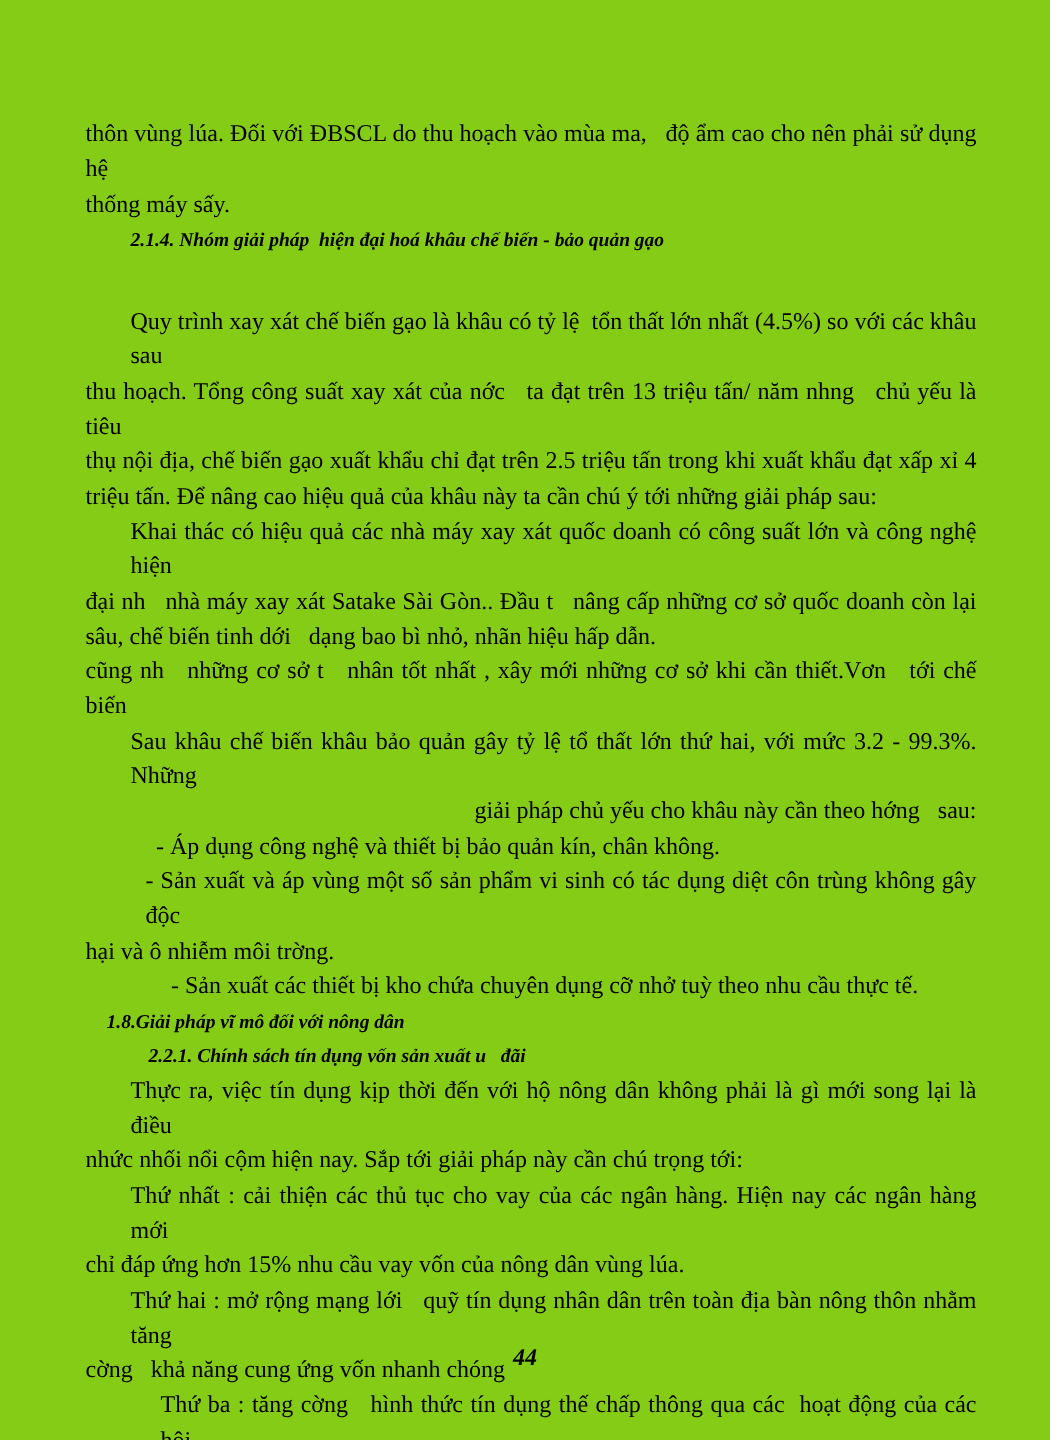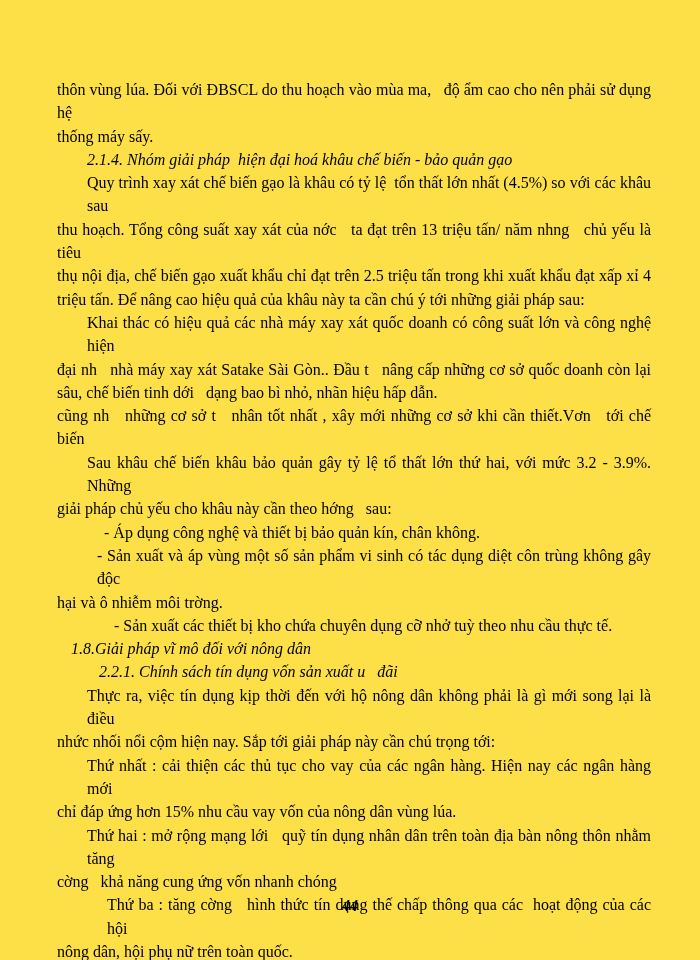--- a/index.html
+++ b/index.html
@@ -4,21 +4,21 @@
 <style>
   html, body {
     margin: 0;
     padding: 0;
     background: #ffffff;
   }
   .page {
     position: relative;
     width: 700px;
     height: 960px;
-    background: #fde047;
+    background: #84cc16;
     overflow: hidden;
     font-family: "Liberation Serif", "DejaVu Serif", serif;
     color: #000000;
   }
   .text-block {
     position: absolute;
     left: 57px;
     top: 78px;
     width: 594px;
   }
@@ -26,23 +26,23 @@
     font-size: 16px;
     line-height: 23.3px;
     white-space: pre-wrap;
     color: #000000;
   }
   .line.j {
     text-align: justify;
     text-align-last: justify;
   }
   .line.heading {
-    font-weight: normal;
+    font-weight: bold;
     font-style: italic;
-    font-size: 16px;
+    font-size: 13px;
   }
   .page-number {
     position: absolute;
     top: 897px;
     left: 0;
     width: 100%;
     text-align: center;
     font-weight: bold;
     font-style: italic;
     font-size: 16px;
@@ -50,30 +50,30 @@
   }
 </style>
 </head>
 <body>
 
 <div class="page">
   <div class="text-block">
       <div class="line j" style="padding-left: 0px;">thôn vùng lúa. Đối với ĐBSCL do thu hoạch vào mùa ma,   độ ẩm cao cho nên phải sử dụng hệ</div>
       <div class="line" style="padding-left: 0px; font-family: Liberation Serif, serif;">thống máy sấy.</div>
       <div class="line heading" style="padding-left: 30px;">2.1.4. Nhóm giải pháp  hiện đại hoá khâu chế biến - bảo quản gạo</div>
-      <div class="line j" style="padding-left: 30px;">Quy trình xay xát chế biến gạo là khâu có tỷ lệ  tổn thất lớn nhất (4.5%) so với các khâu sau</div>
+      <div class="line j" style="padding-left: 30px; margin-top: 32px;">Quy trình xay xát chế biến gạo là khâu có tỷ lệ  tổn thất lớn nhất (4.5%) so với các khâu sau</div>
       <div class="line j" style="padding-left: 0px;">thu hoạch. Tổng công suất xay xát của nớc   ta đạt trên 13 triệu tấn/ năm nhng   chủ yếu là tiêu</div>
       <div class="line j" style="padding-left: 0px;">thụ nội địa, chế biến gạo xuất khẩu chỉ đạt trên 2.5 triệu tấn trong khi xuất khẩu đạt xấp xỉ 4</div>
       <div class="line" style="padding-left: 0px;">triệu tấn. Để nâng cao hiệu quả của khâu này ta cần chú ý tới những giải pháp sau:</div>
       <div class="line j" style="padding-left: 30px;">Khai thác có hiệu quả các nhà máy xay xát quốc doanh có công suất lớn và công nghệ hiện</div>
       <div class="line j" style="padding-left: 0px;">đại nh   nhà máy xay xát Satake Sài Gòn.. Đầu t   nâng cấp những cơ sở quốc doanh còn lại</div>
       <div class="line" style="padding-left: 0px;">sâu, chế biến tinh dới   dạng bao bì nhỏ, nhãn hiệu hấp dẫn.</div>
       <div class="line j" style="padding-left: 0px;">cũng nh   những cơ sở t   nhân tốt nhất , xây mới những cơ sở khi cần thiết.Vơn   tới chế biến</div>
-      <div class="line j" style="padding-left: 30px;">Sau khâu chế biến khâu bảo quản gây tỷ lệ tổ thất lớn thứ hai, với mức 3.2 - 3.9%. Những</div>
-      <div class="line" style="padding-left: 0px;">giải pháp chủ yếu cho khâu này cần theo hớng   sau:</div>
+      <div class="line j" style="padding-left: 30px;">Sau khâu chế biến khâu bảo quản gây tỷ lệ tổ thất lớn thứ hai, với mức 3.2 - 99.3%. Những</div>
+      <div class="line" style="padding-left: 0px; text-align: right;">giải pháp chủ yếu cho khâu này cần theo hớng   sau:</div>
       <div class="line" style="padding-left: 47px;">- Áp dụng công nghệ và thiết bị bảo quản kín, chân không.</div>
       <div class="line j" style="padding-left: 40px;">- Sản xuất và áp vùng một số sản phẩm vi sinh có tác dụng diệt côn trùng không gây độc</div>
       <div class="line" style="padding-left: 0px;">hại và ô nhiễm môi trờng.</div>
       <div class="line" style="padding-left: 57px;">- Sản xuất các thiết bị kho chứa chuyên dụng cỡ nhở tuỳ theo nhu cầu thực tế.</div>
       <div class="line heading" style="padding-left: 14px;">1.8.Giải pháp vĩ mô đối với nông dân</div>
       <div class="line heading" style="padding-left: 42px;">2.2.1. Chính sách tín dụng vốn sản xuất u   đãi</div>
       <div class="line j" style="padding-left: 30px;">Thực ra, việc tín dụng kịp thời đến với hộ nông dân không phải là gì mới song lại là điều</div>
       <div class="line" style="padding-left: 0px; font-family: Liberation Serif, serif;">nhức nhối nổi cộm hiện nay. Sắp tới giải pháp này cần chú trọng tới:</div>
       <div class="line j" style="padding-left: 30px;">Thứ nhất : cải thiện các thủ tục cho vay của các ngân hàng. Hiện nay các ngân hàng  mới</div>
       <div class="line" style="padding-left: 0px;">chỉ đáp ứng hơn 15% nhu cầu vay vốn của nông dân vùng lúa.</div>

